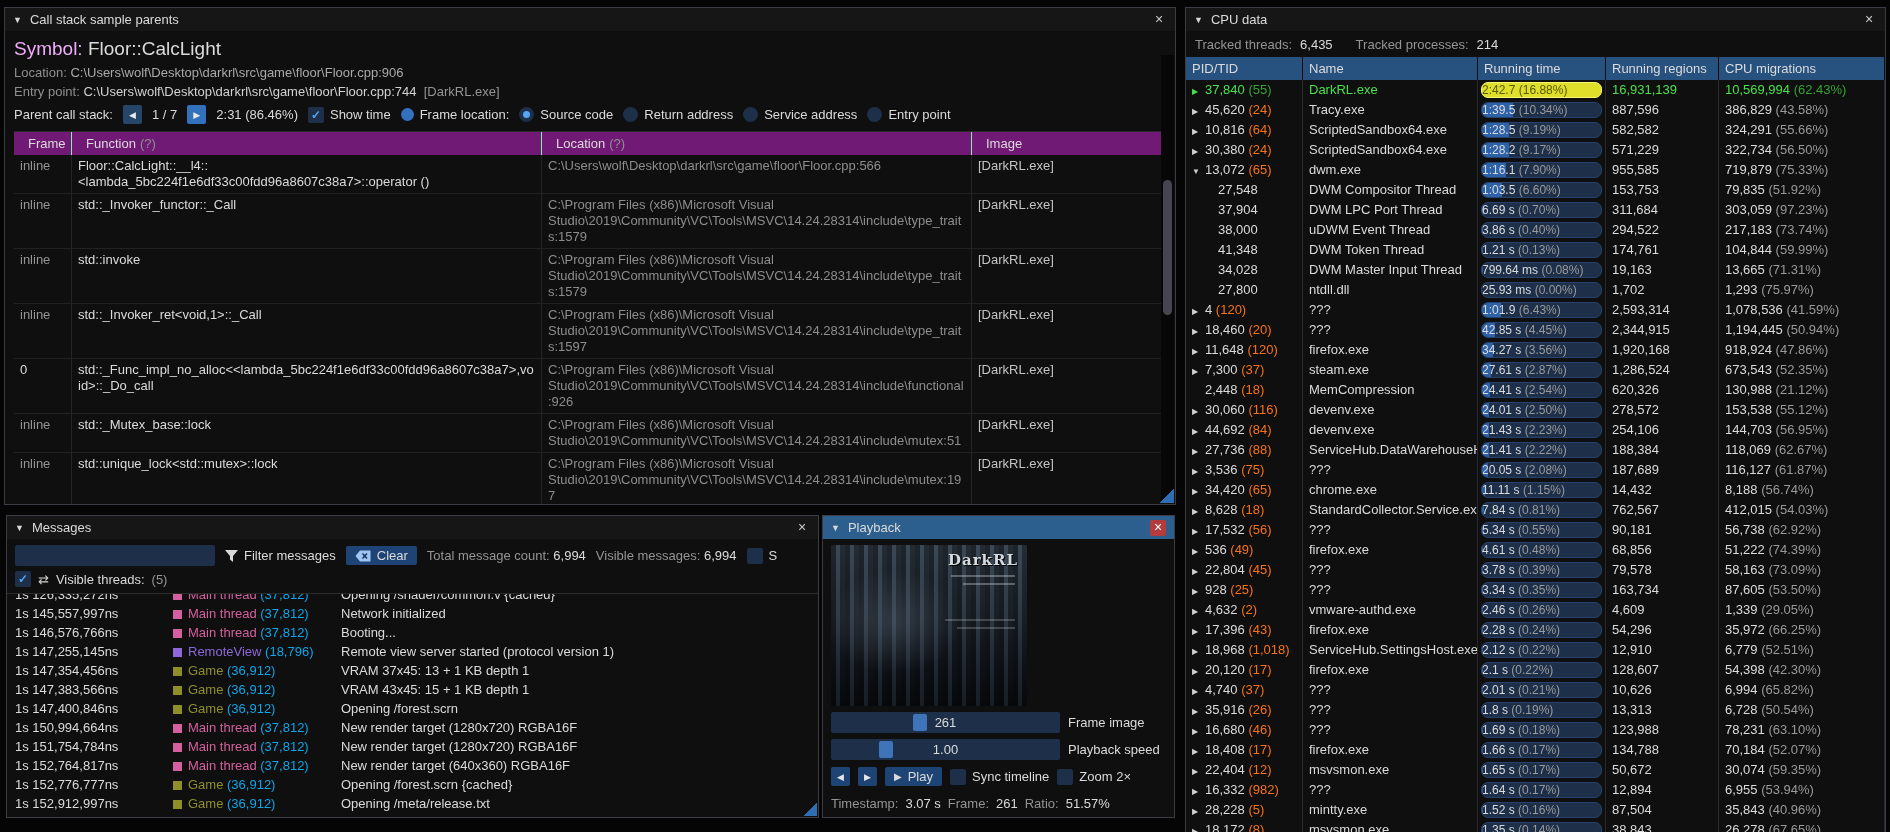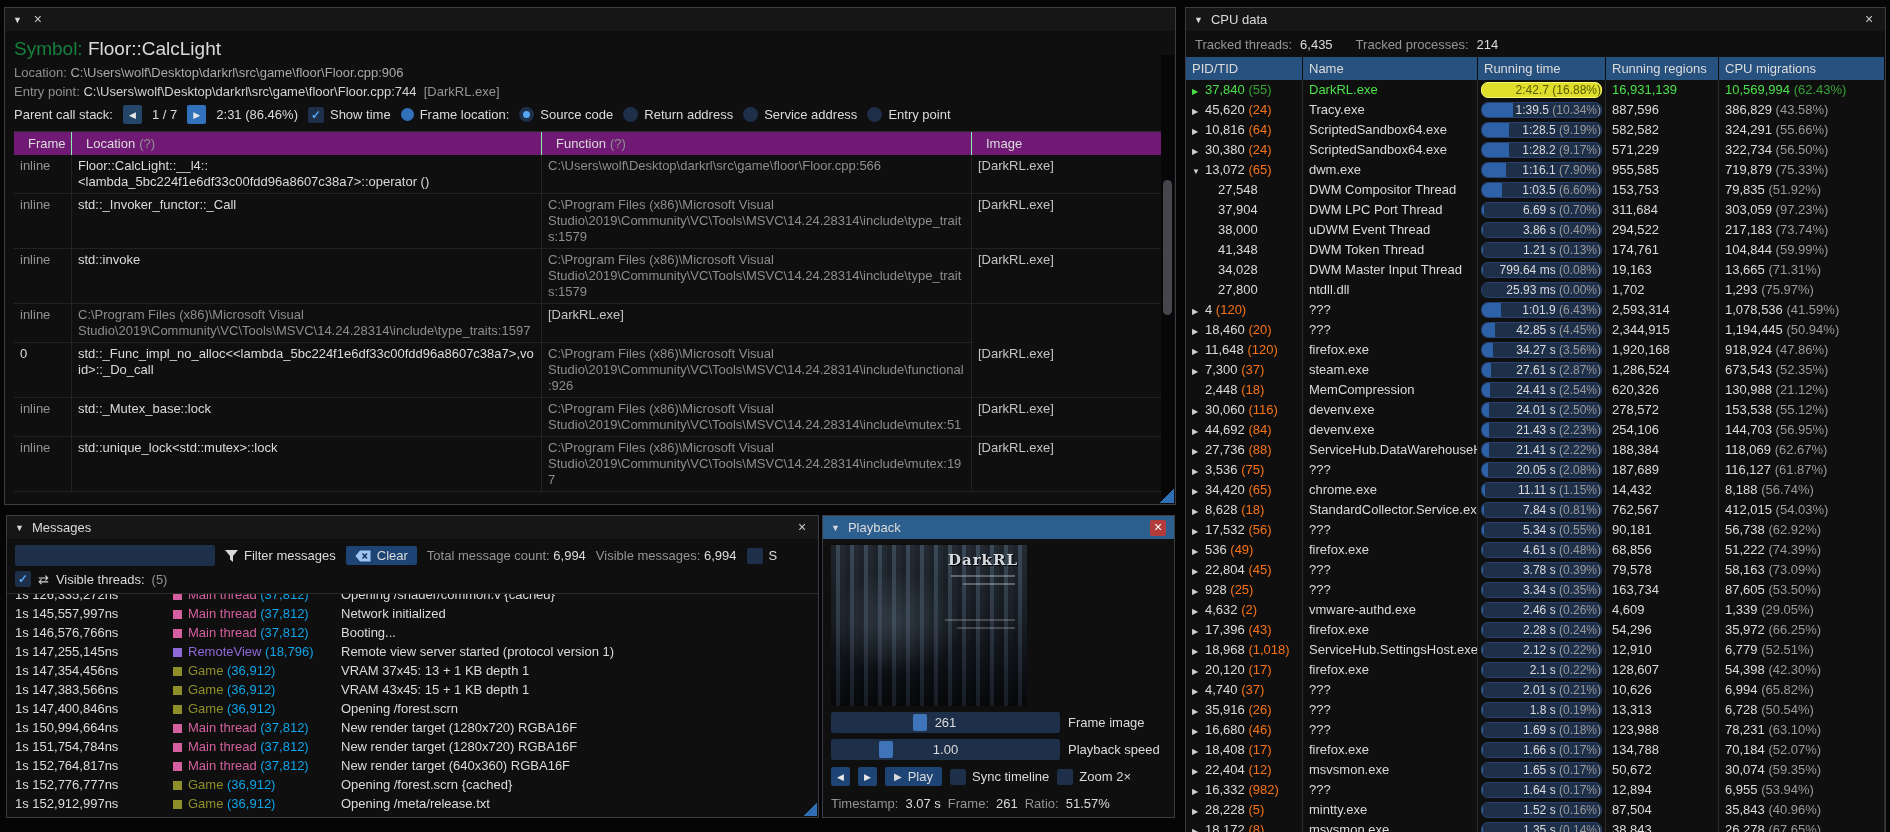--- a/index.html
+++ b/index.html
@@ -22,21 +22,21 @@
 
   .panel-body{flex:1;position:relative;overflow:hidden;display:flex;flex-direction:column}
   .pad{padding:7px 9px 0 9px}
   .sep{height:1px;background:#2b2b2b;margin:6px 0}
   .dim{color:#949494}
   .pct{color:#9a9a9a}
   .nowrap{white-space:nowrap}
 
   
   .sym-line{font-size:19px;margin-bottom:5px}
-  .sym-line .lbl{color:#15803d}
+  .sym-line .lbl{color:#f0abfc}
   .info-line{margin-bottom:4px}
   .info-line .lbl{color:#8f8f8f}
   .info-line .path{color:#a9a9a9}
   .info-line .path.bright{color:#d2d2d2}
   .cs-toolbar{display:flex;align-items:center;gap:10px;margin-top:6px;white-space:nowrap}
   .sq-btn{width:19px;height:19px;border-radius:2px;background:#244769;display:inline-flex;align-items:center;justify-content:center;font-size:9px;color:#e8e8e8;cursor:pointer}
   .sq-btn.bright{background:#3272bd}
   .checkbox{width:16px;height:16px;border-radius:2px;background:#1d2f49;display:inline-flex;align-items:center;justify-content:center;font-size:12px;font-weight:bold;color:#55a7f5;cursor:pointer}
   .checkbox.unchecked{color:transparent}
   .ck-wrap{display:inline-flex;align-items:center;gap:6px;cursor:pointer}
@@ -97,34 +97,35 @@
   .cpu-head > div{background:#27517e;padding:4px 6px;border-right:1px solid #0c0c0c;white-space:nowrap;overflow:hidden}
   .cpu-body{flex:1;overflow:hidden}
   .cpu-row{height:20px;align-items:center}
   .cpu-row > div{padding:0 6px;border-right:1px solid #29292e;overflow:hidden;white-space:nowrap;height:20px;line-height:20px}
   .cpu-pid .tri{display:inline-block;width:13px;font-size:8px;color:#cfcfcf;cursor:pointer}
   .cpu-row.child .cpu-pid{padding-left:32px}
   .pid-cnt{color:#f97316}
   .cpu-time{padding:0 3px !important;display:flex;align-items:center}
   .pill{position:relative;width:100%;height:16px;border-radius:7px;background:#1d2f49;border:1px solid #27426e;overflow:hidden}
   .pill-fill{position:absolute;left:0;top:0;bottom:0;background:#2e62a8}
-  .pill-text{position:absolute;inset:0;text-align:right;line-height:14px;font-size:12px}
+  .pill-text{position:absolute;inset:0;text-align:left;line-height:14px;font-size:12px}
   .pill.hl{background:#dede2b;border-color:#f8f870}
   .pill.hl .pill-text, .pill.hl .pill-text .pct{color:#5a5a00}
   .cpu-row.green .pid-num,.cpu-row.green .cpu-name,.cpu-row.green .cpu-reg,.cpu-row.green .mig-num,.cpu-row.green .tri{color:#4be04b}
   .cpu-row.green .pid-cnt,.cpu-row.green .pct{color:#36a336}
 </style>
 </head>
 <body>
 
 <div class="screen">
 
   <section class="panel" id="callstack-panel">
     <header class="titlebar">
       <span class="collapse-arrow">▼</span>
+      <span class="title">Call stack sample parents</span>
       <span class="close-btn">×</span>
     </header>
     <div class="panel-body">
       <div class="pad">
         <div class="sym-line">
           <span class="lbl">Symbol:</span>
           <span>Floor::CalcLight</span>
         </div>
         <div class="info-line">
           <span class="lbl">Location:</span>
@@ -162,22 +163,22 @@
             <span>Service address</span>
           </span>
           <span class="ck-wrap">
             <span class="radio"></span>
             <span>Entry point</span>
           </span>
         </div>
         <div class="cs-table">
           <div class="cs-head">
             <div><span>Frame</span><span class="helpq"></span></div>
+            <div><span>Function</span><span class="helpq">(?)</span></div>
             <div><span>Location</span><span class="helpq">(?)</span></div>
-            <div><span>Function</span><span class="helpq">(?)</span></div>
             <div><span>Image</span><span class="helpq"></span></div>
           </div>
           <div>
               <div class="cs-row">
                 <div class="cs-frame dim">inline</div>
                 <div class="cs-func">Floor::CalcLight::__l4::&lt;lambda_5bc224f1e6df33c00fdd96a8607c38a7&gt;::operator ()</div>
                 <div class="cs-loc">C:\Users\wolf\Desktop\darkrl\src\game\floor\Floor.cpp:566</div>
                 <div class="cs-image">[DarkRL.exe]</div>
               </div>
               <div class="cs-row">
@@ -187,20 +188,21 @@
                 <div class="cs-image">[DarkRL.exe]</div>
               </div>
               <div class="cs-row">
                 <div class="cs-frame dim">inline</div>
                 <div class="cs-func">std::invoke</div>
                 <div class="cs-loc">C:\Program Files (x86)\Microsoft Visual Studio\2019\Community\VC\Tools\MSVC\14.24.28314\include\type_traits:1579</div>
                 <div class="cs-image">[DarkRL.exe]</div>
               </div>
               <div class="cs-row">
                 <div class="cs-frame dim">inline</div>
+                <div class="cs-func">std::_Invoker_ret&lt;void,1&gt;::_Call</div>
                 <div class="cs-loc">C:\Program Files (x86)\Microsoft Visual Studio\2019\Community\VC\Tools\MSVC\14.24.28314\include\type_traits:1597</div>
                 <div class="cs-image">[DarkRL.exe]</div>
               </div>
               <div class="cs-row">
                 <div class="cs-frame">0</div>
                 <div class="cs-func">std::_Func_impl_no_alloc&lt;&lt;lambda_5bc224f1e6df33c00fdd96a8607c38a7&gt;,void&gt;::_Do_call</div>
                 <div class="cs-loc">C:\Program Files (x86)\Microsoft Visual Studio\2019\Community\VC\Tools\MSVC\14.24.28314\include\functional:926</div>
                 <div class="cs-image">[DarkRL.exe]</div>
               </div>
               <div class="cs-row">

